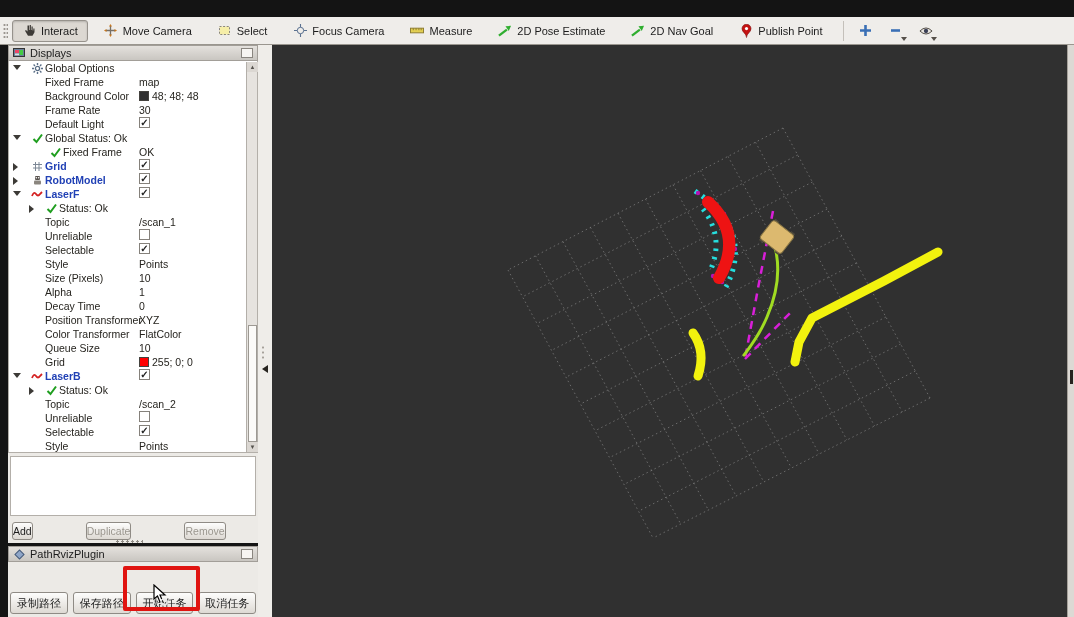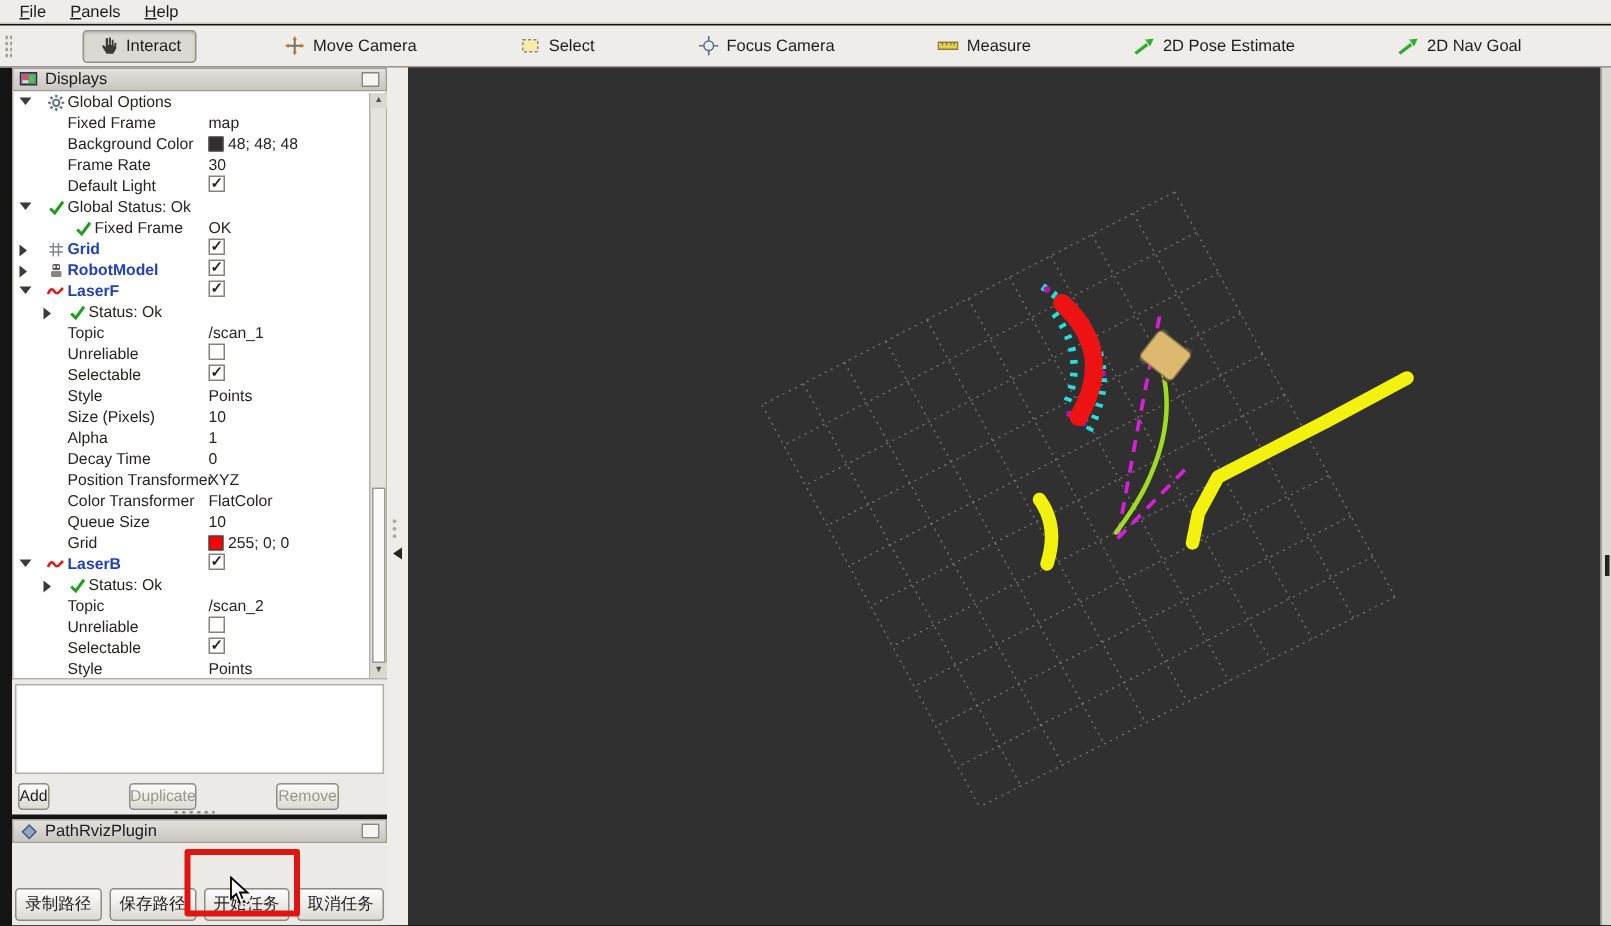--- a/index.html
+++ b/index.html
@@ -21,21 +21,21 @@
   #toolbar {
     position:absolute; left:0; top:17px; width:1074px; height:28px;
     background:#efedea; border-bottom:1px solid #9a968f;
     display:flex; align-items:center; padding-left:12px; gap:6px;
   }
   #toolbar-handle { position:absolute; left:3px; top:6px; width:5px; height:16px;
     background-image:radial-gradient(circle, #9a968f 1px, transparent 1.2px);
     background-size:3px 4px; }
   .tool-btn {
     display:flex; align-items:center; gap:5px; padding:3px 9px; border-radius:3px;
-    border:1px solid transparent; height:22px; white-space:nowrap;margin-left:43px;
+    border:1px solid transparent; height:22px; white-space:nowrap;
   }
   .tool-btn.active { background:#dcd8d2; border-color:#96928c; box-shadow:inset 0 1px 2px rgba(0,0,0,.18); }
   .tool-icon { width:14px; height:14px; display:inline-flex; align-items:center; justify-content:center; }
   .tool-sep { width:1px; height:20px; background:#c4c0ba; margin:0 4px; }
   .tool-extra { position:relative; width:24px; height:22px; display:flex; align-items:center; justify-content:center; border-radius:3px; }
   .dd-arrow { position:absolute; right:1px; bottom:1px; width:0; height:0;
     border-left:3px solid transparent; border-right:3px solid transparent; border-top:4px solid #55504a; }
   
   #displays-panel { position:absolute; left:8px; top:45px; width:250px; height:498px; background:#eceae6; }
   .panel-titlebar {
@@ -86,25 +86,20 @@
   
   #viewport { position:absolute; left:272px; top:45px; width:795px; height:572px; background:#303030; }
   
   #cursor { position:absolute; left:152px; top:584px; z-index:40; }
 </style>
 </head>
 <body>
 
 <div id="window">
 
-  <div id="menubar">
-      <div class="menu-item"><span class="accel">F</span><span>ile</span></div>
-      <div class="menu-item"><span class="accel">P</span><span>anels</span></div>
-      <div class="menu-item"><span class="accel">H</span><span>elp</span></div>
-    </div>
 
   <div id="toolbar">
     <div id="toolbar-handle"></div>
   <div class="tool-btn active">
         <span class="tool-icon">
           <svg width="13" height="13" viewBox="0 0 13 13">
             <path d="M4.5 1.5v6L3 6l-1 .8 3 5h4.5l2-3.5V4.5h-1.2v2h-.6V2.5h-1.2v3.5h-.6V1h-1.2v5h-.6V1.5z" fill="#3d3a36"></path>
           </svg>
         </span>
         <span>Interact</span>

